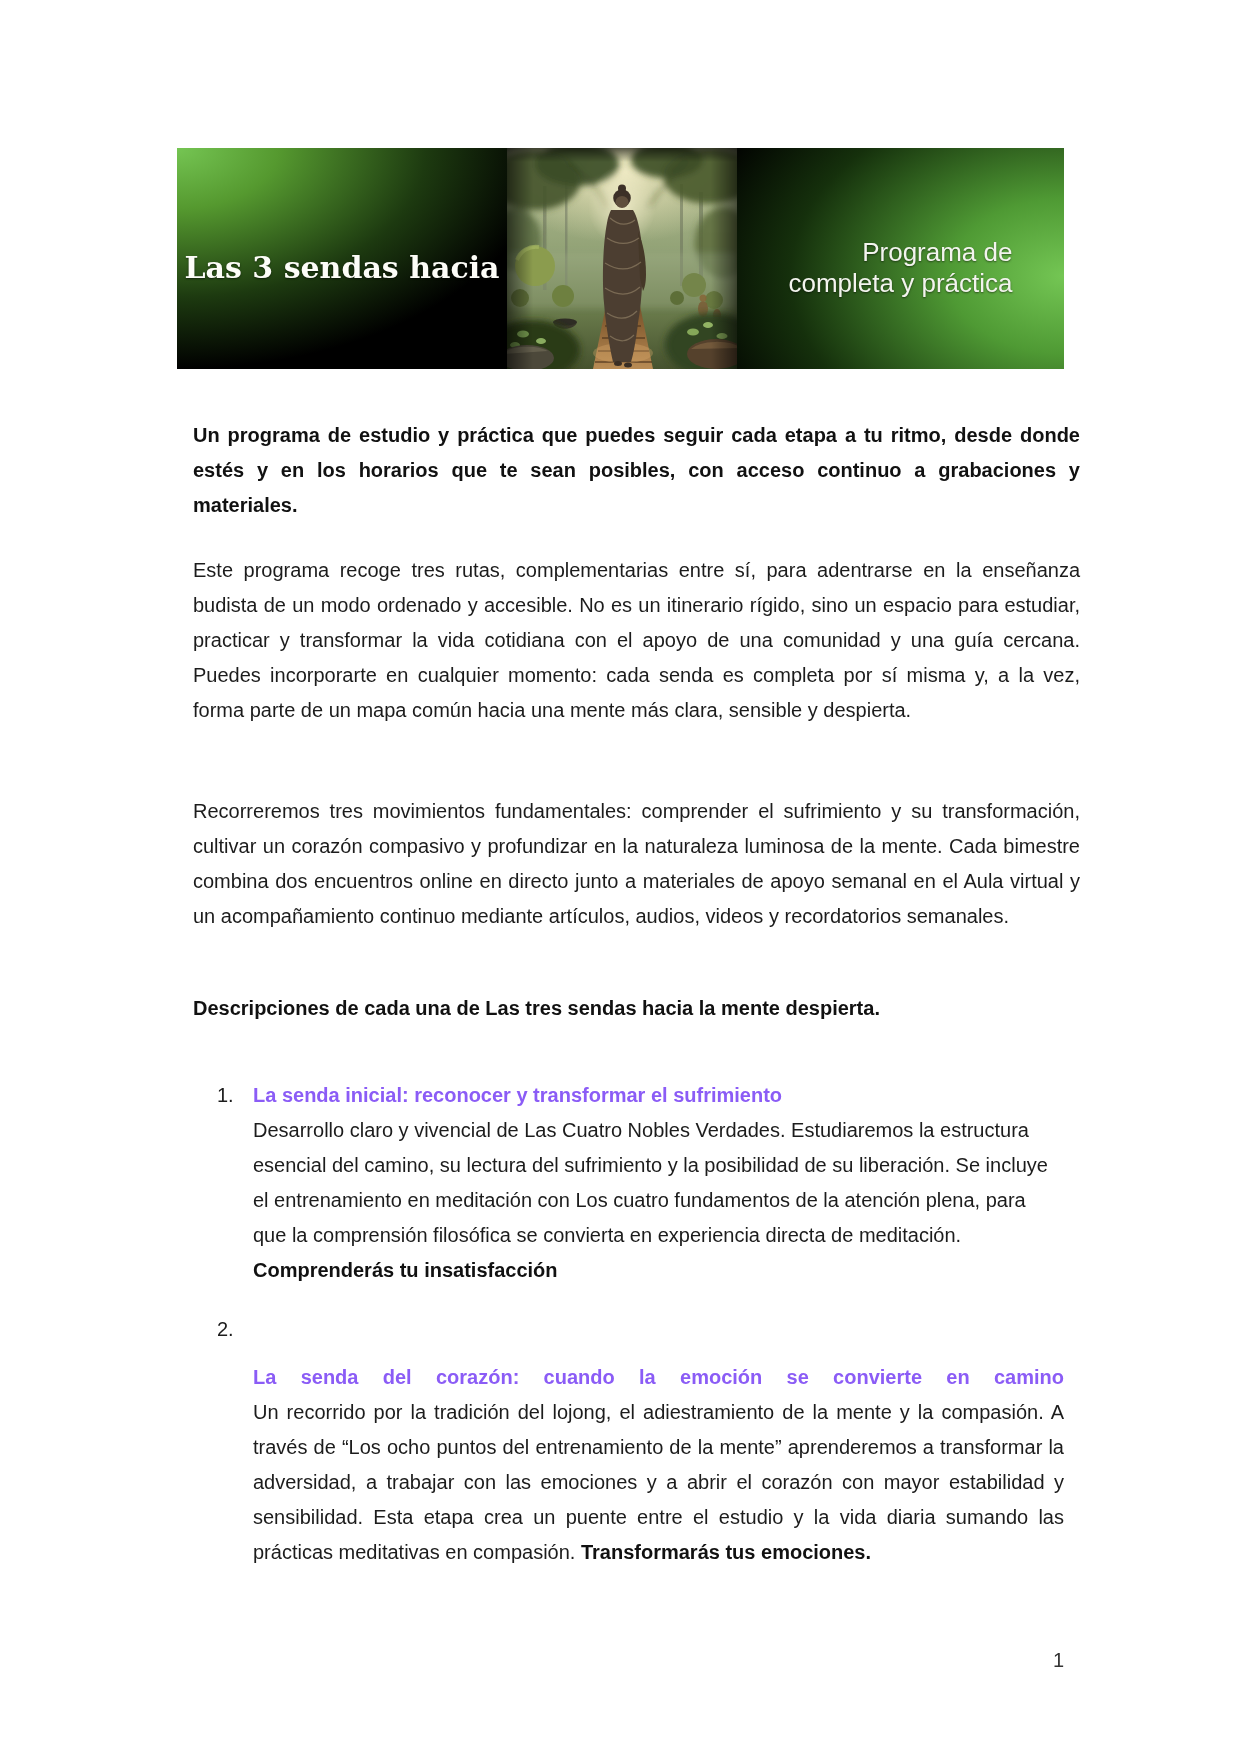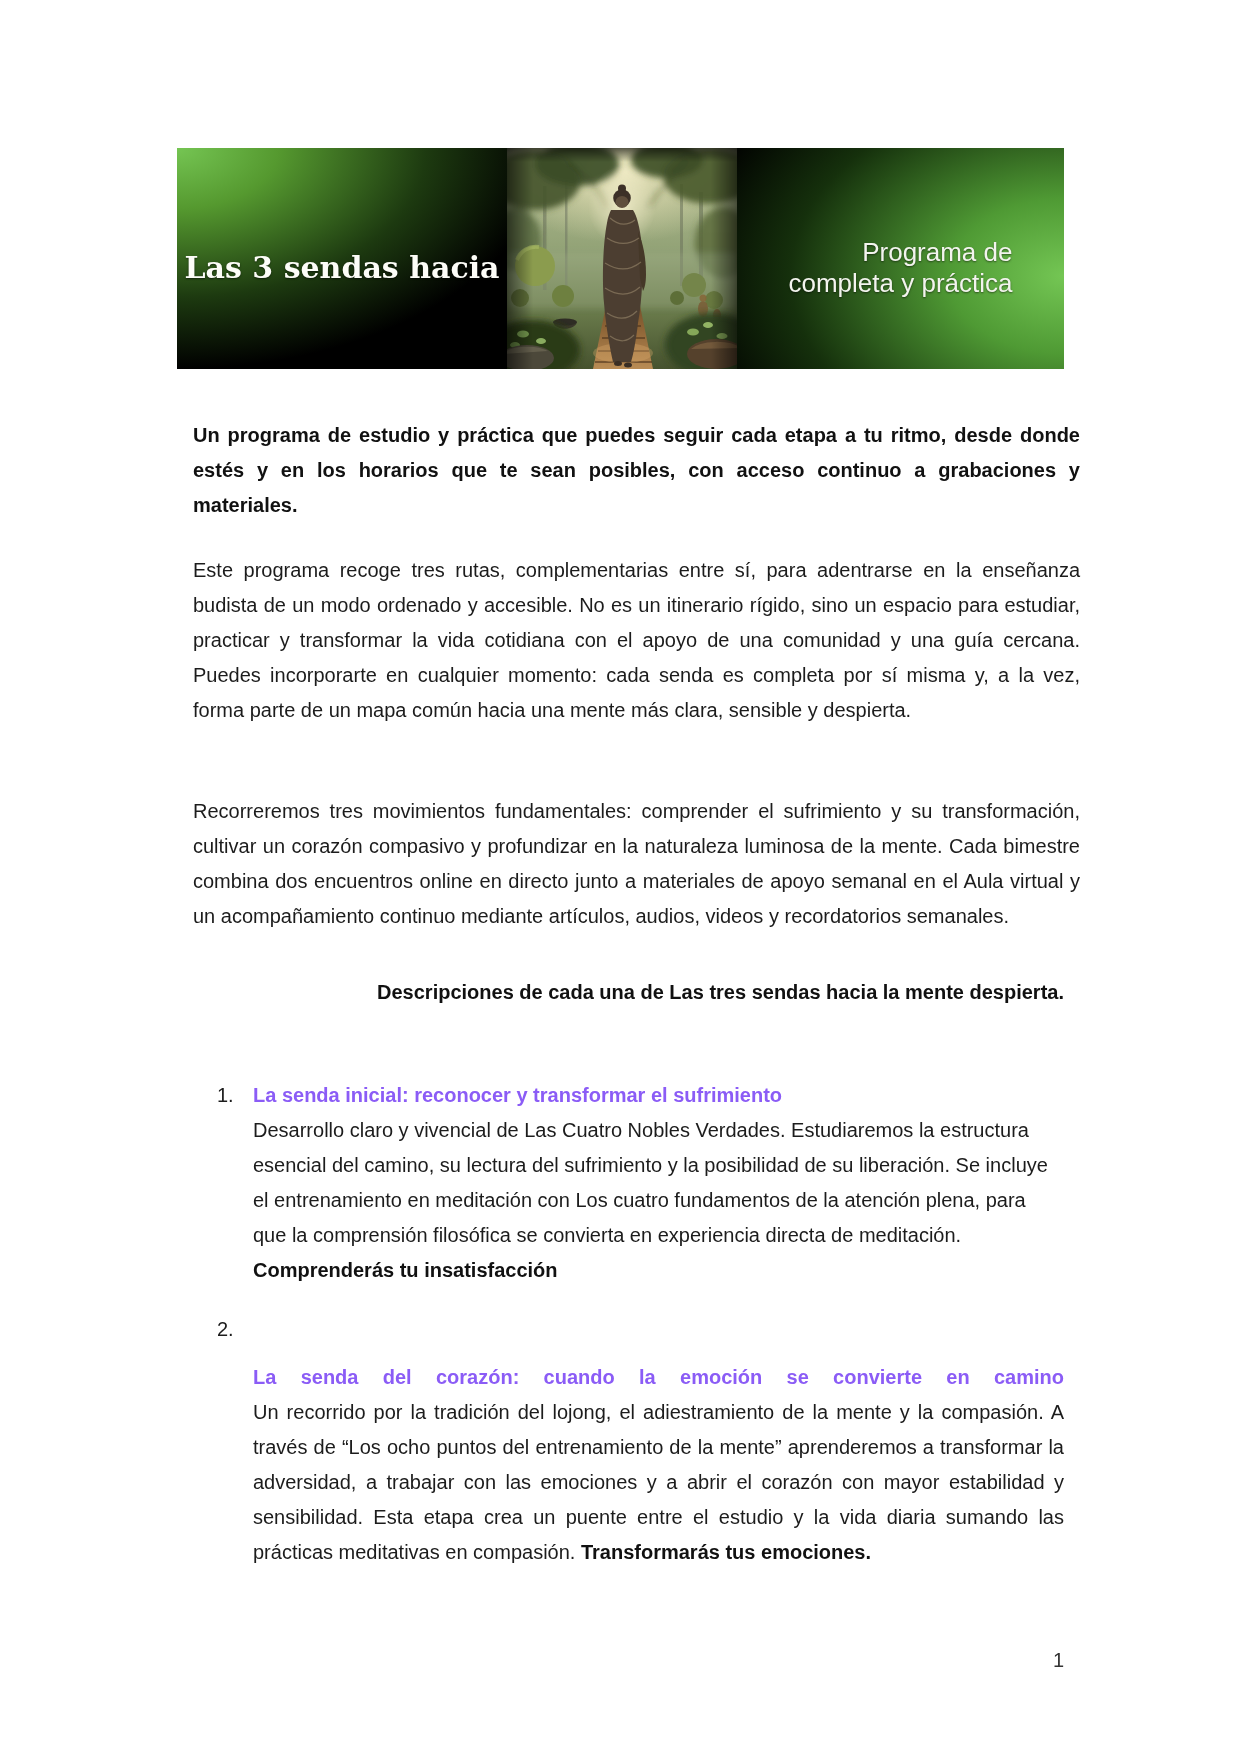--- a/index.html
+++ b/index.html
@@ -45,21 +45,21 @@
     text-shadow:0 1px 2px rgba(0,0,0,.5);
   }
   .banner-subtitle span{display:block;}
   
   .p{
     font-size:20px;line-height:35px;
     text-align:justify;margin:16px;
   }
   .bold{font-weight:700;color:#111;}
   .h2{
-    font-size:20px;line-height:35px;font-weight:700;color:#111;margin:0;text-align:right;
+    font-size:20px;line-height:35px;font-weight:700;color:#111;margin:16px;
   }
   .list-item{font-size:20px;line-height:35px;}
   .num{
     position:absolute;left:40px;top:0;width:34px;
     font-size:20px;line-height:35px;text-align:left;
   }
   .item-text{margin-left:76px;text-align:left;}
   .item-text.justify{text-align:justify;margin-top:48px;}
   .item-title{display:block;font-weight:700;color:#8b5cf6;}
   .item-title.stretch{text-align:justify;text-align-last:justify;}

